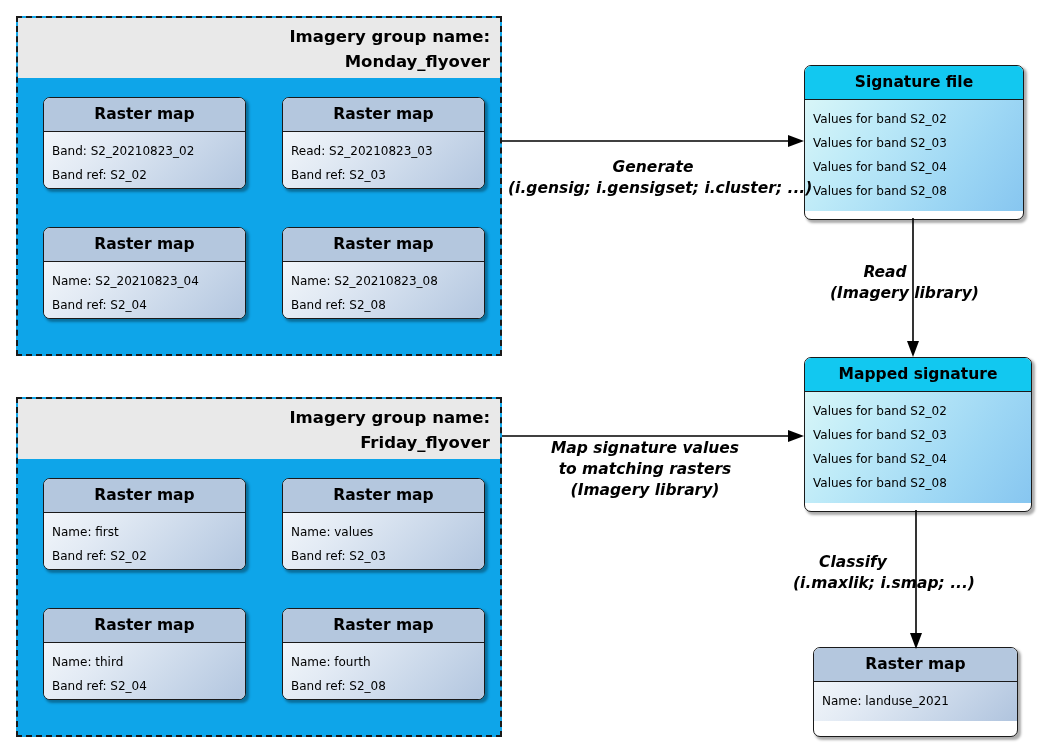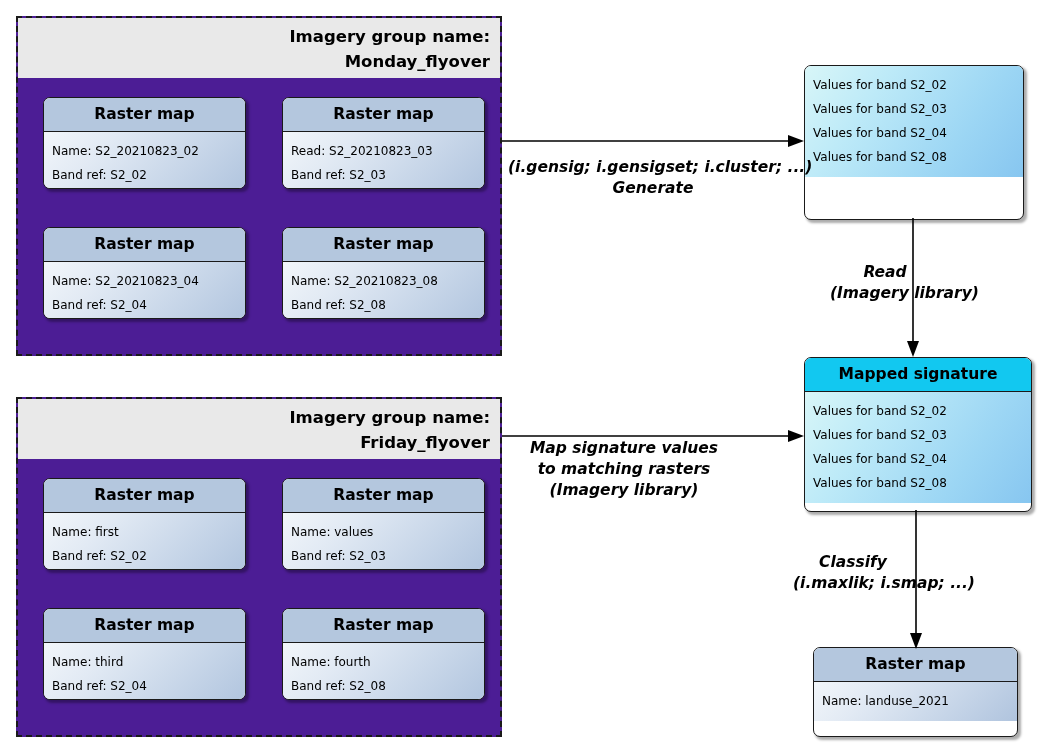--- a/index.html
+++ b/index.html
@@ -17,21 +17,21 @@
     width: 1041px;
     height: 756px;
     background: #ffffff;
     overflow: hidden;
   }
 
   
   .group-box {
     position: absolute;
     border: 2px dashed #1a1a1a;
-    background: #4c1d95;
+    background: #0ea5e9;
     box-sizing: border-box;
   }
   .group-header {
     position: absolute;
     left: 0;
     top: 0;
     right: 0;
     height: 60px;
     background: #e9e9e9;
     box-sizing: border-box;
@@ -125,21 +125,21 @@
 
   <div class="group-box" style="left:16px; top:16px; width:486px; height:340px;">
     <div class="group-header">
       <span class="line">Imagery group name:</span>
       <span class="line">Monday_flyover</span>
     </div>
 
     <div class="card theme-raster" style="left:25px; top:79px; width:203px; height:92px;">
       <div class="card-head">Raster map</div>
       <div class="card-body">
-        <span class="row">Name: S2_20210823_02</span>
+        <span class="row">Band: S2_20210823_02</span>
         <span class="row">Band ref: S2_02</span>
       </div>
     </div>
 
     <div class="card theme-raster" style="left:264px; top:79px; width:203px; height:92px;">
       <div class="card-head">Raster map</div>
       <div class="card-body">
         <span class="row">Read: S2_20210823_03</span>
         <span class="row">Band ref: S2_03</span>
       </div>
@@ -195,20 +195,21 @@
     <div class="card theme-raster" style="left:264px; top:209px; width:203px; height:92px;">
       <div class="card-head">Raster map</div>
       <div class="card-body">
         <span class="row">Name: fourth</span>
         <span class="row">Band ref: S2_08</span>
       </div>
     </div>
   </div>
 
   <div class="card theme-sig" style="left:804px; top:65px; width:220px; height:155px;">
+    <div class="card-head">Signature file</div>
     <div class="card-body">
       <span class="row">Values for band S2_02</span>
       <span class="row">Values for band S2_03</span>
       <span class="row">Values for band S2_04</span>
       <span class="row">Values for band S2_08</span>
     </div>
   </div>
 
   <div class="card theme-sig" style="left:804px; top:357px; width:228px; height:155px;">
     <div class="card-head">Mapped signature</div>
@@ -241,30 +242,30 @@
     <line x1="2" y1="13" x2="292" y2="13"></line>
     <polygon points="304,13 288,7 288,19"></polygon>
   </svg>
 
   <svg class="conn" style="left:903px; top:510px; width:26px; height:142px;" width="26" height="142">
     <line x1="13" y1="0" x2="13" y2="126"></line>
     <polygon points="13,139 7,123 19,123"></polygon>
   </svg>
 
   <div class="edge-label" style="left:508px; top:157px; width:290px;">
+    <span class="ln">Generate</span>
     <span class="ln">(i.gensig; i.gensigset; i.cluster; ...)</span>
-    <span class="ln">Generate</span>
   </div>
 
   <div class="edge-label" style="left:830px; top:262px; width:110px; text-align:center;">
     <span class="ln">Read</span>
     <span class="ln">(Imagery library)</span>
   </div>
 
-  <div class="edge-label" style="left:499px; top:438px; width:250px;">
+  <div class="edge-label" style="left:520px; top:438px; width:250px;">
     <span class="ln">Map signature values</span>
     <span class="ln">to matching rasters</span>
     <span class="ln">(Imagery library)</span>
   </div>
 
   <div class="edge-label" style="left:793px; top:552px; width:120px; text-align:center;">
     <span class="ln">Classify</span>
     <span class="ln">(i.maxlik; i.smap; ...)</span>
   </div>
 

